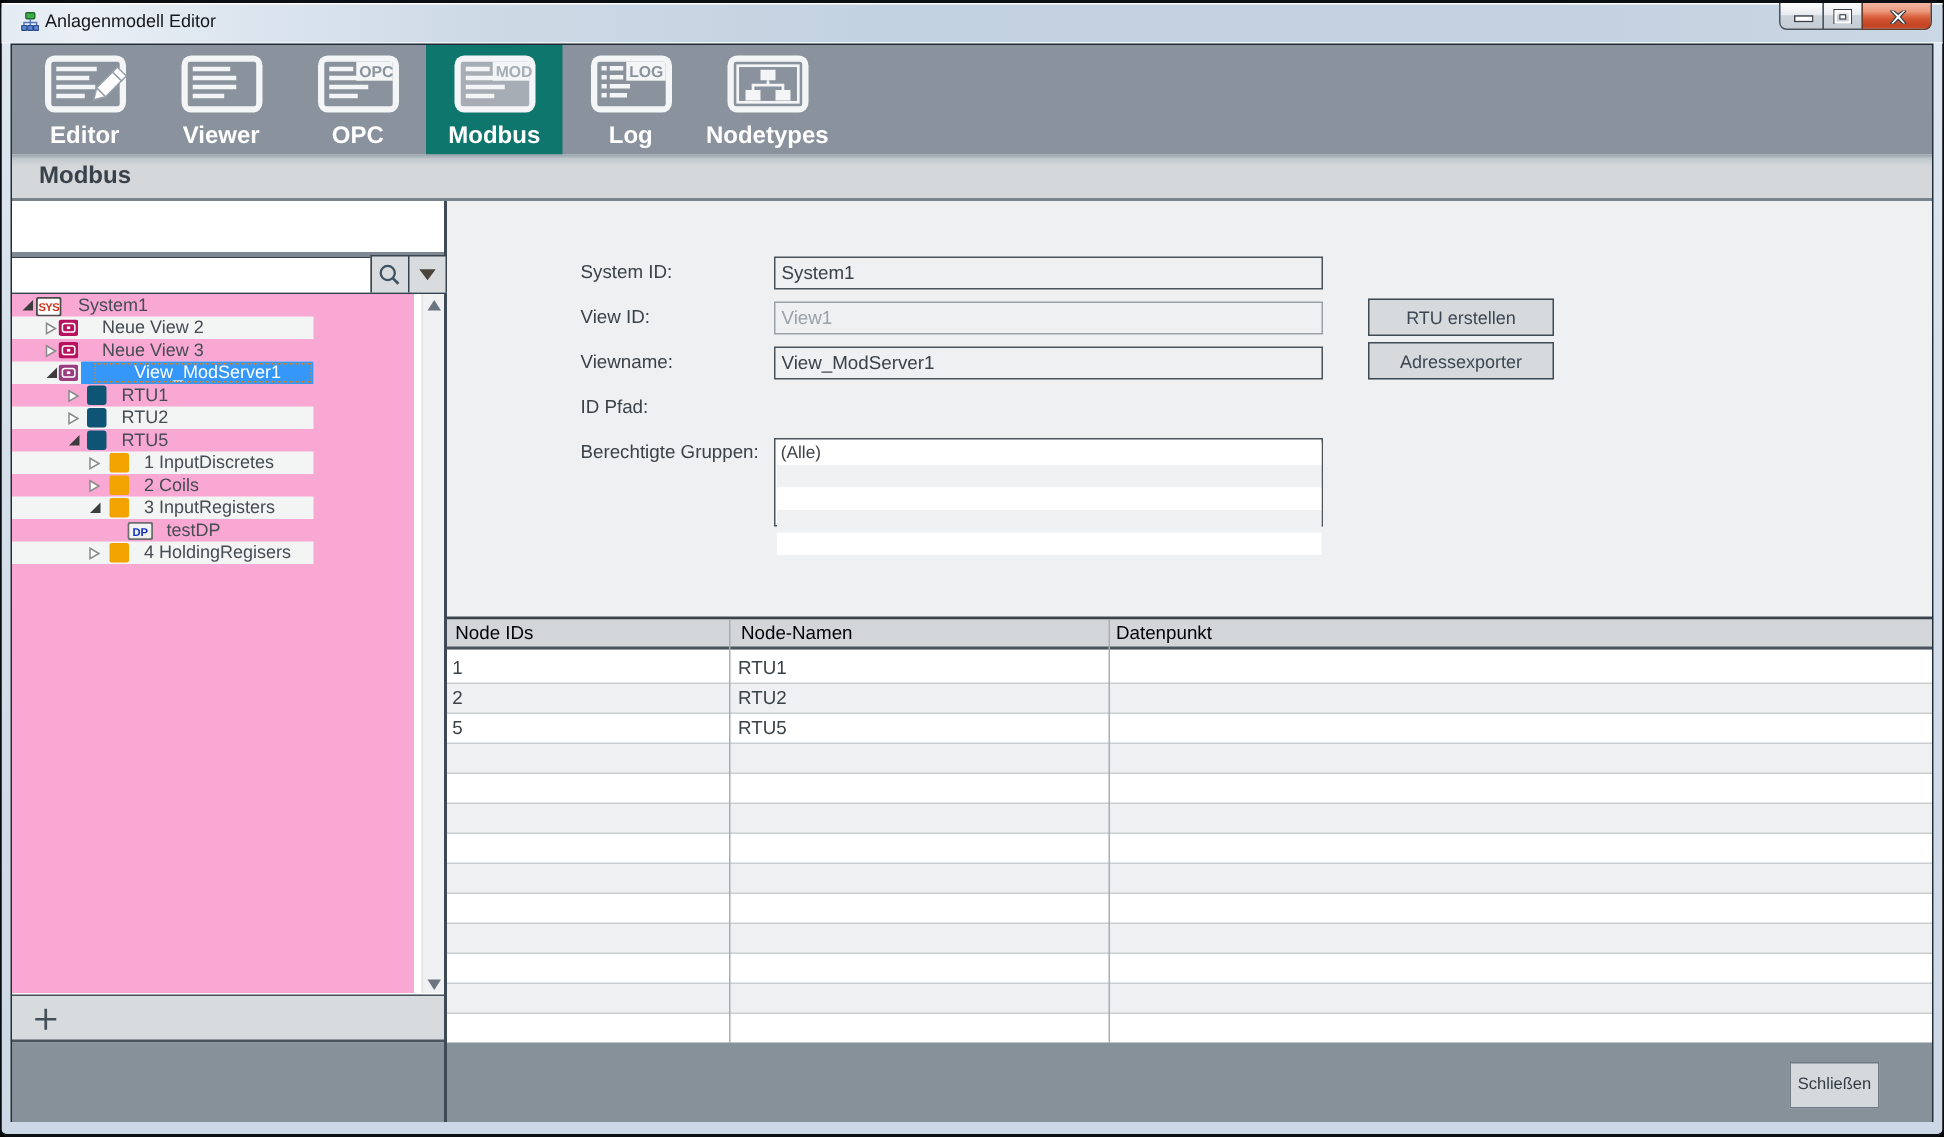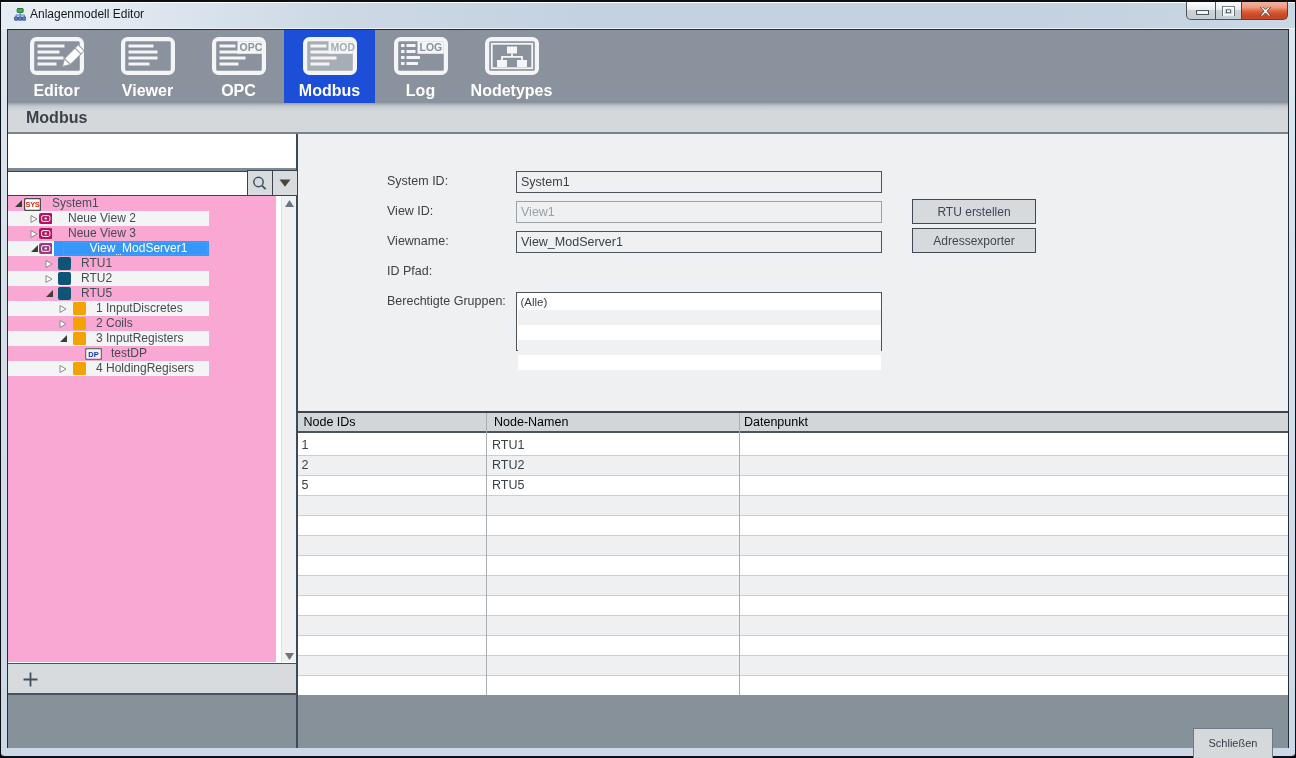--- a/index.html
+++ b/index.html
@@ -21,21 +21,21 @@
 #cap-max { left:29px; width:27px; }
 #cap-close { left:55px; width:47px; border-radius:0 0 5px 0;
   background:linear-gradient(180deg,#f2b4a3 0%,#ec9a7e 32%,#de6b49 50%,#d25431 64%,#c54423 88%,#c74e2d 100%); border-color:#6b3a28; }
 .glyph { position:absolute; }
 
 #content { position:absolute; left:6px; top:27px; width:1282px; height:719px;
   border:1px solid #232d37; background:#eef0f1; }
 
 #toolbar { position:absolute; left:0; top:0; width:1280px; height:73px; background:#8a939d; }
 .tbtn { position:absolute; top:0; width:91px; height:73px; text-align:center; }
-.tbtn.sel { background:#1d4ed8; }
+.tbtn.sel { background:#0f766e; }
 .tbtn svg { position:absolute; top:6px; left:50%; transform:translateX(-50%); }
 .tbtn .lbl { position:absolute; top:52px; width:100%; text-align:center;
   font-size:16px; font-weight:bold; color:#fff; }
 
 #subtitle { position:absolute; left:0; top:73px; width:1280px; height:32px;
   background:linear-gradient(180deg,#96a1ab 0px,#c2c9ce 3px,#d4d8da 8px,#d4d8da 100%); border-bottom:3px solid #79838c; }
 #subtitle span { position:absolute; left:18px; top:6px; font-size:16px; font-weight:bold; color:#39424a; }
 
 #main { position:absolute; left:0; top:104px; width:1280px; height:614px; }
 
@@ -71,23 +71,23 @@
 #table { position:absolute; left:0px; top:277px; width:990px; height:284px; border-top:2px solid #3c444c; background:#fff; overflow:hidden; }
 #thead { position:absolute; left:0; top:0px; width:990px; height:20px; background:#d2d6d9; border-bottom:2px solid #4b545e; }
 .th { position:absolute; top:0; font-size:12.5px; color:#000000; line-height:19px; }
 .tcol { position:absolute; top:0; width:1px; height:283px; background:#a9aeb2; }
 .trrow { position:absolute; left:0; width:990px; height:20px; font-size:12.5px; color:#3b4247; line-height:19px; }
 .trrow.alt { background:#eff0f2; }
 .trrow .c1 { position:absolute; left:3.5px; }
 .trrow .c2 { position:absolute; left:194px; }
 
 #bband { position:absolute; left:0; top:561px; width:990px; height:53px; background:#87919a; }
-#closebtn { position:absolute; left:895px; top:13px; width:80px; height:31px;
+#closebtn { position:absolute; left:895px; top:13px; width:60px; height:31px;
   background:#d5d9dc; border:1px solid #707a84; text-align:center; line-height:29px;
-  font-size:11px; color:#333c44;margin-top:20px; }
+  font-size:11px; color:#333c44; }
 </style>
 </head>
 <body>
 <div id="win">
   <div id="titlebar">
     <svg id="tb-icon" width="12" height="13" viewBox="0 0 12 13">
       <rect x="3.2" y="0.5" width="6" height="4" rx="0.8" fill="#3fae49" stroke="#1d6b2a" stroke-width="0.9"></rect>
       <path d="M6.2 4.5 L6.2 7 M2 9 L2 7 L10.4 7 L10.4 9 M6.2 7 L6.2 9" stroke="#5577bb" stroke-width="1" fill="none"></path>
       <rect x="0.5" y="9" width="3.4" height="3.2" rx="0.4" fill="#5c85d6" stroke="#274a86" stroke-width="0.8"></rect>
       <rect x="4.5" y="9" width="3.4" height="3.2" rx="0.4" fill="#5c85d6" stroke="#274a86" stroke-width="0.8"></rect>

